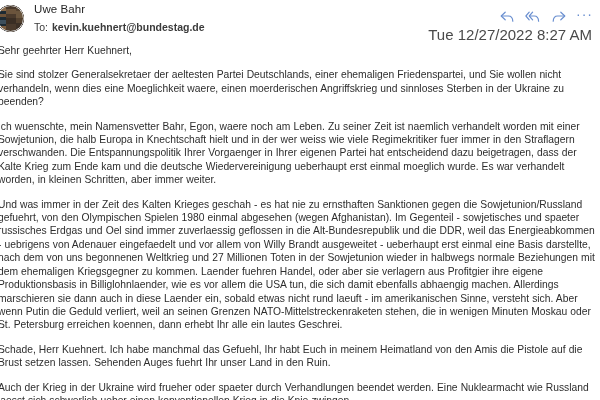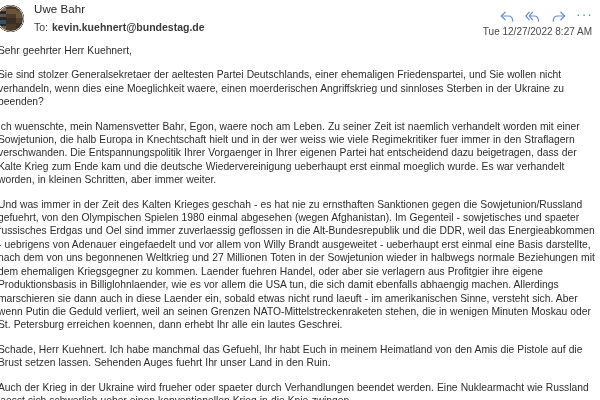--- a/index.html
+++ b/index.html
@@ -92,21 +92,21 @@
     font-size: 14px;
     line-height: 8px;
     letter-spacing: 1px;
     padding-bottom: 6px;
   }
 
   .timestamp {
     position: absolute;
     right: 8px;
     top: 26px;
-    font-size: 10px;
+    font-size: 15px;
     color: #4a4a4a;
     white-space: nowrap;
   }
 
   
   .msg-body {
     position: absolute;
     left: 0;
     top: 44px;
     width: 605px;

